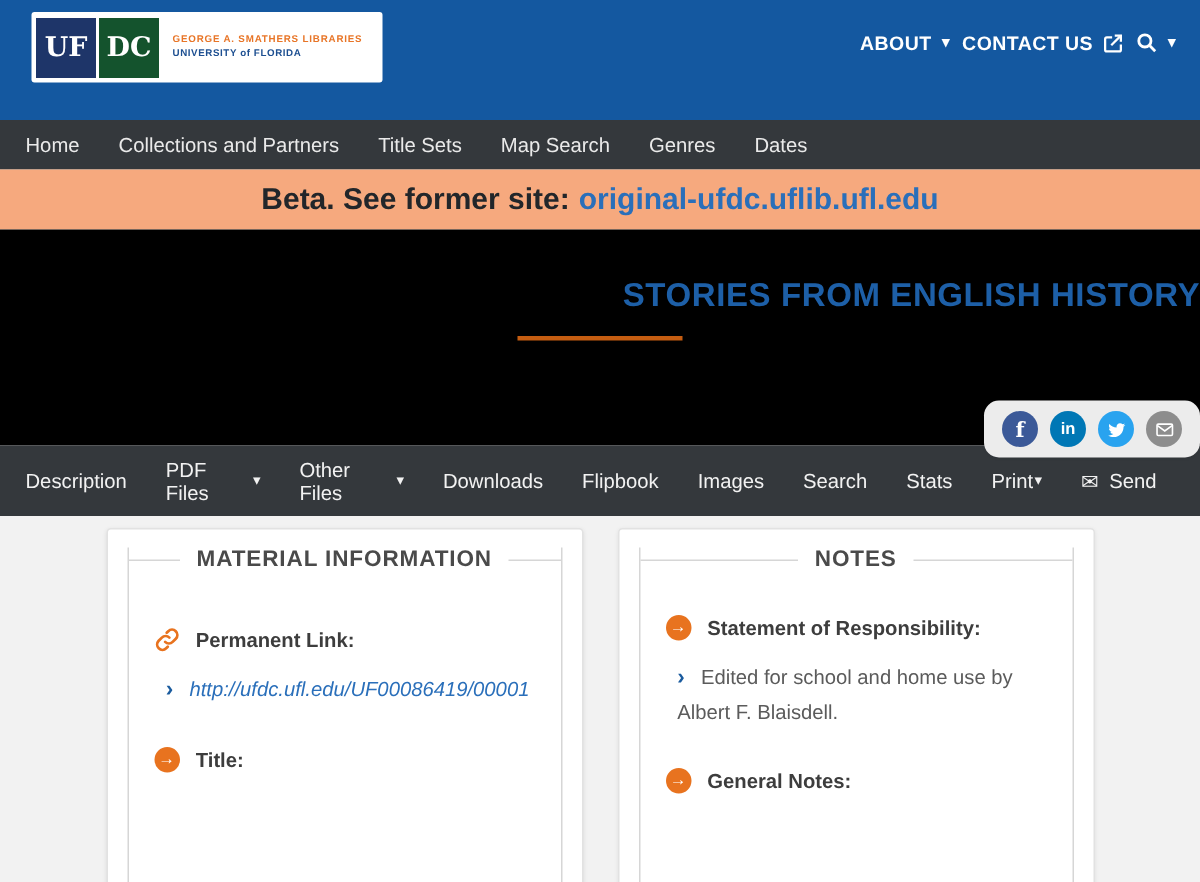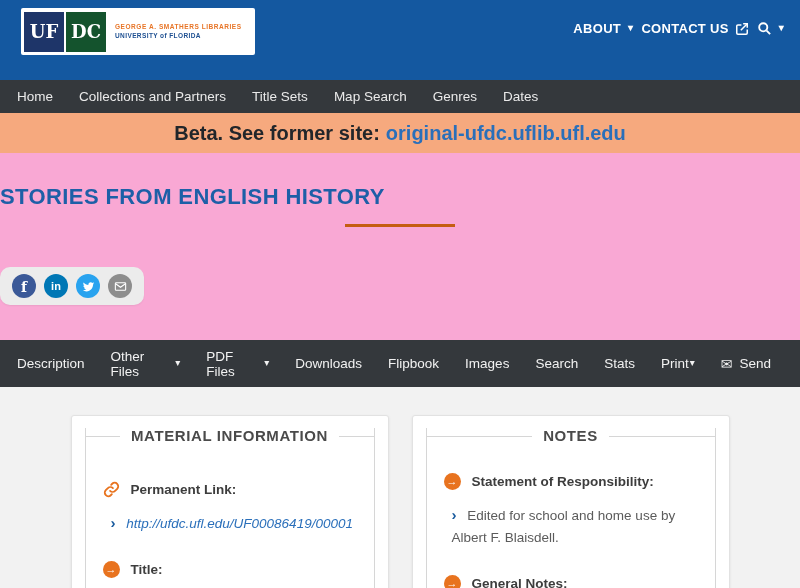--- a/index.html
+++ b/index.html
@@ -23,40 +23,40 @@
 
   
   .navbar { height:33px; background:#34383c; display:flex; align-items:center; padding-left:4px; }
   .nav-item { color:#eaeaea; font-size:13.5px; padding:0 13px; cursor:pointer; }
 
   
   .beta { height:40px; background:#f6a97e; display:flex; align-items:center; justify-content:center; font-size:20px; font-weight:bold; color:#22262a; }
   .beta a { color:#2a6fba; text-decoration:none; margin-left:6px; cursor:pointer; }
 
   
-  .hero { background:#f9a8d4; height:187px; text-align:left; }
+  .hero { background:#000000; height:144px; text-align:right; }
   .page-title { padding-top:31px; color:#1d5fa7; font-size:22px; font-weight:bold; letter-spacing:0.4px; }
   .title-rule { width:110px; height:3px; background:#c55d11; margin:14px auto 0; }
   .social-pill { display:inline-flex; margin-top:40px; background:#ececec; border-radius:10px; padding:7px 12px; gap:8px; box-shadow:0 1px 2px rgba(0,0,0,0.06); }
   .soc { width:24px; height:24px; border-radius:50%; display:flex; align-items:center; justify-content:center; color:#fff; cursor:pointer; }
   .soc-fb { background:#3b5998; }
   .soc-fb::after { content:"f"; font-family:"DejaVu Serif", serif; font-weight:bold; font-size:14px; position:relative; top:1px; }
   .soc-li { background:#0077b5; }
   .soc-li::after { content:"in"; font-weight:bold; font-size:11px; }
   .soc-tw { background:#29a3ef; }
   .soc-mail { background:#8d8d8d; }
 
   
   .toolbar { height:47px; background:#34383c; display:flex; align-items:center; padding:0 16px 0 4px; }
   .tb-item { color:#f2f2f2; font-size:13.5px; padding:0 13px; cursor:pointer; display:flex; align-items:center; }
   .tb-spacer { flex:1; }
   .envelope::before { content:"✉"; margin-right:7px; font-size:14px; }
 
   
-  .content { height:193px; display:flex; justify-content:center; gap:23px; padding-top:28px; }
+  .content { height:193px; display:flex; justify-content:center; gap:23px; padding-top:8px; }
   .panel { width:318px; height:420px; background:#fff; border:1px solid #e2e2e2; border-radius:3px; box-shadow:0 1px 3px rgba(0,0,0,0.08); padding:12px 13px; }
   .fieldset { border:1px solid #d6d6d6; border-top:none; padding:0 17px 18px; height:100%; }
   .legend { display:flex; align-items:center; gap:10px; margin:0 -17px; }
   .legend::before, .legend::after { content:""; flex:1; border-top:1px solid #d6d6d6; }
   .legend span { font-size:15px; font-weight:bold; color:#4a4a4a; letter-spacing:0.6px; padding:0 1px; position:relative; top:-1px; }
   .label-row { display:flex; align-items:center; gap:11px; margin-top:26px; font-weight:bold; color:#3d3d3d; font-size:13.5px; }
   .label-row.first { margin-top:36px; }
   .icon-circle { width:17px; height:17px; min-width:17px; border-radius:50%; background:#e8731f; color:#fff; display:flex; align-items:center; justify-content:center; }
   .icon-circle::after { content:"→"; font-size:11px; font-weight:bold; position:relative; top:-0.5px; }
   .icon-chain svg { display:block; }
@@ -130,22 +130,22 @@
       <svg width="13" height="13" viewBox="0 0 24 24" fill="none" stroke="#fff" stroke-width="2">
         <rect x="2.5" y="5" width="19" height="14" rx="1.5"></rect>
           <path d="m3 7 9 6.5L21 7"></path>
       </svg>
     </div>
   </div>
 </div>
 
 <div class="toolbar">
   <div class="tb-item">Description</div>
+  <div class="tb-item caret">PDF Files</div>
   <div class="tb-item caret">Other Files</div>
-  <div class="tb-item caret">PDF Files</div>
   <div class="tb-item">Downloads</div>
   <div class="tb-item">Flipbook</div>
   <div class="tb-item">Images</div>
   <div class="tb-item">Search</div>
   <div class="tb-spacer"></div>
   <div class="tb-item">Stats</div>
   <div class="tb-item caret">Print</div>
   <div class="tb-item envelope">Send</div>
 </div>
 

